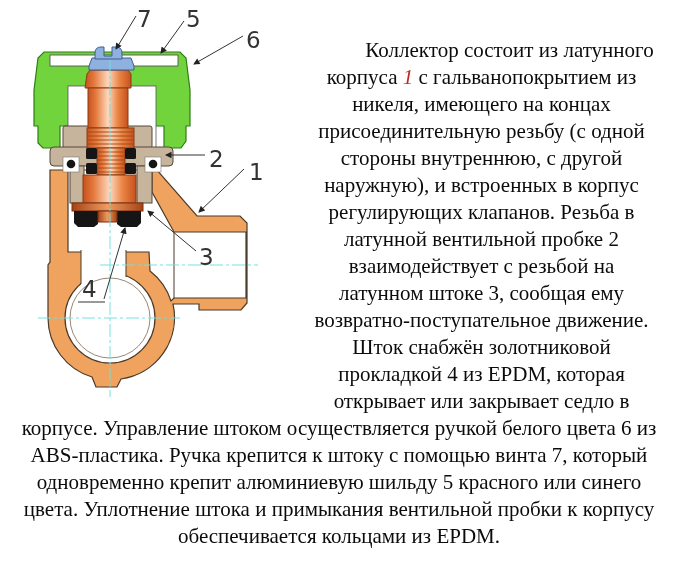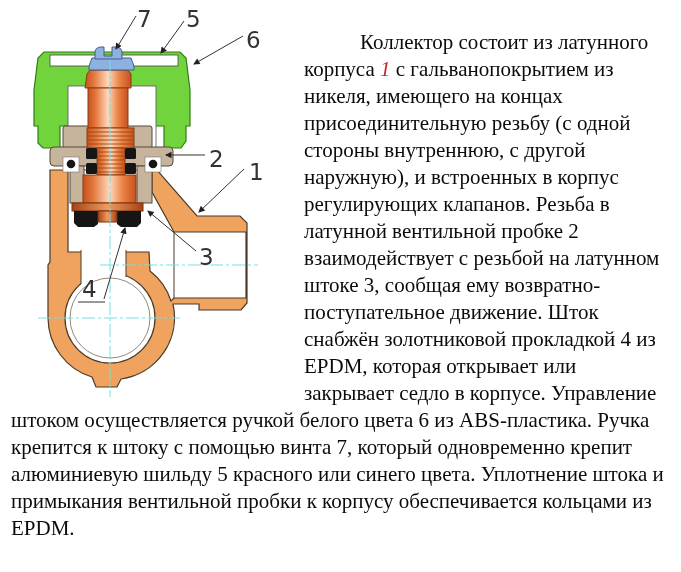--- a/index.html
+++ b/index.html
@@ -10,23 +10,23 @@
     overflow:hidden;
     font-family:"Liberation Serif", serif;
   }
   #figure-wrap{
     float:left;
     width:298px;height:398px;
     margin:0 6px 2px 0;
   }
   #figure-wrap svg{display:block;}
   p.article{
-    margin:8px;padding:21px 6px 0 3px;
+    margin:16px;padding:21px 6px 0 3px;
     font-size:21px;line-height:27px;color:#0b0b0b;
-    text-align:left;
+    text-align:center;
     text-indent:56px;
   }
   p.article .ref-red{color:#c22a21;font-style:italic;}
   .callout-digit{
     font-family:"DejaVu Sans", sans-serif;
     font-size:23px;fill:#333;font-weight:400;
   }
 </style>
 </head>
 <body>

